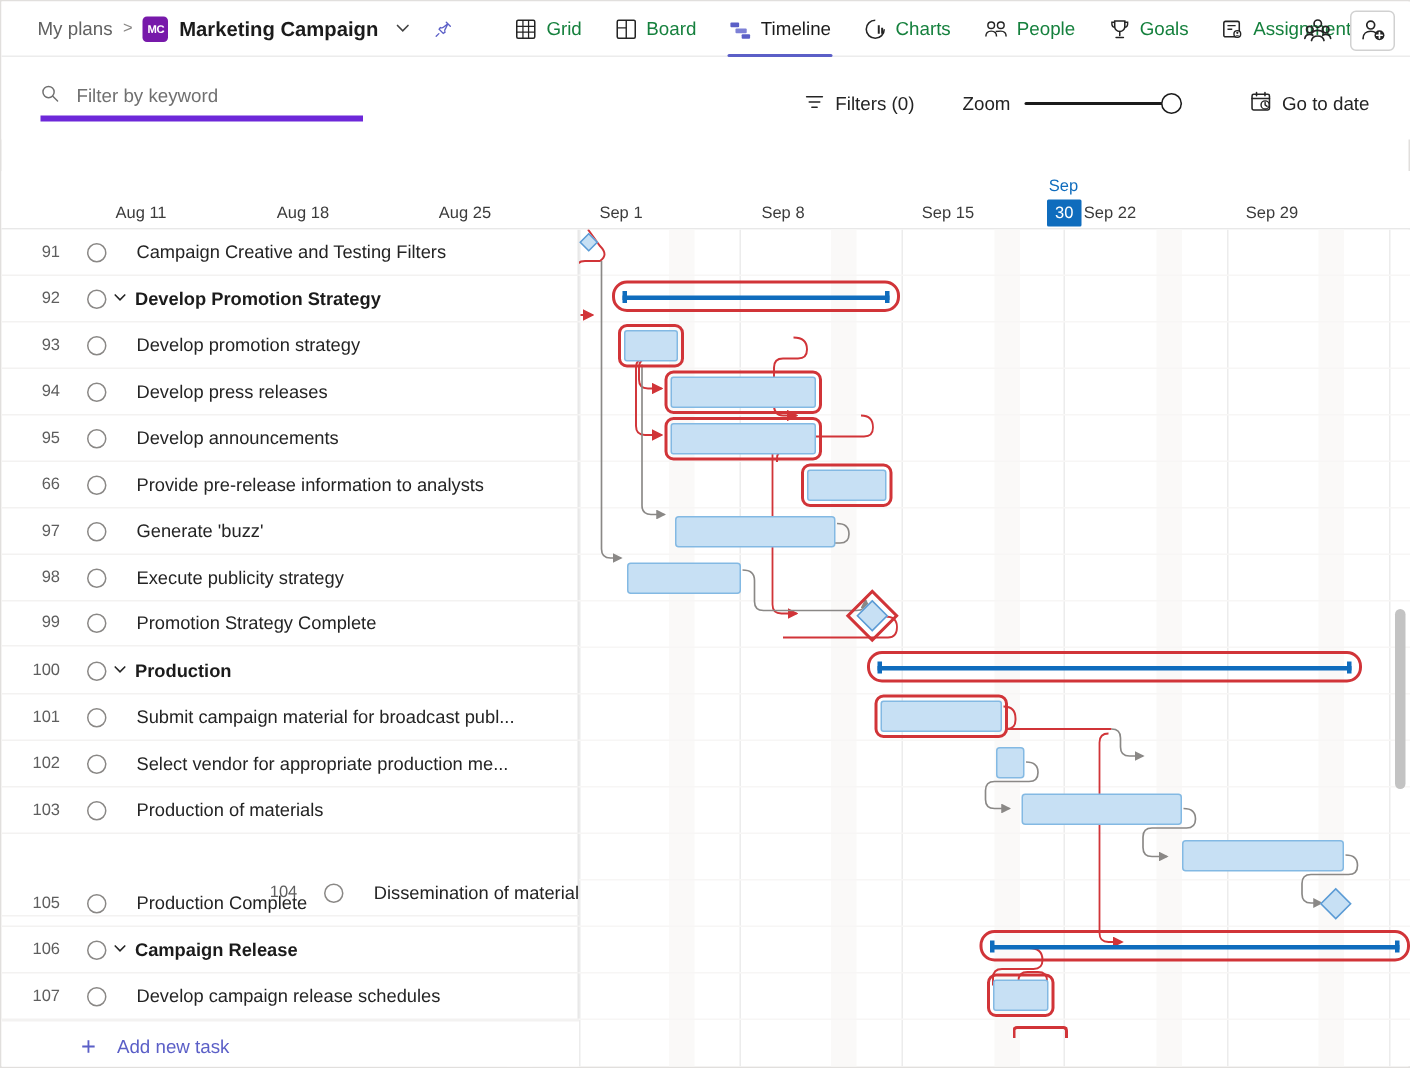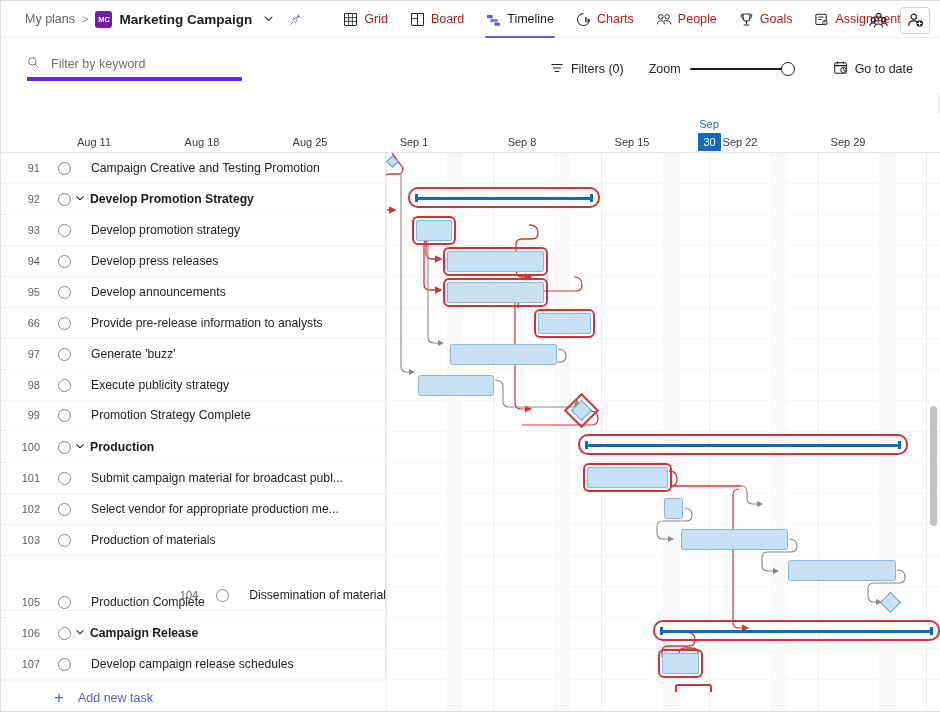--- a/index.html
+++ b/index.html
@@ -31,21 +31,21 @@
     display:flex; align-items:center; justify-content:center;
     font-family:"Liberation Sans", sans-serif;
   }
   .plan-name { font-size:13.5px; font-weight:bold; color:#1b1b1b; margin-left:1px; }
   .chev { color:#424242; font-size:9px; margin-left:5px; }
   .pin-icon { margin-left:9px; color:#5b5fc7; display:flex; }
 
   .tabs { display:flex; align-items:center; height:37px; margin-left:30px; gap:0; }
   .tab {
     display:flex; align-items:center; gap:6px; height:37px; padding:0 11px;
-    font-size:12.5px; color:#b91c1c; position:relative; cursor:pointer;
+    font-size:12.5px; color:#15803d; position:relative; cursor:pointer;
   }
   .tab.active { color:#1b1b1b; font-weight:normal; }
   .tab.active::after {
     content:""; position:absolute; left:10px; right:10px; bottom:0;
     height:2px; background:#5b5fc7; border-radius:1px;
   }
   .tab svg { display:block; }
 
   .topright { position:absolute; right:11px; top:5px; display:flex; align-items:center; gap:8px; }
   .icon-btn-plain { width:28px; height:28px; display:flex; align-items:center; justify-content:center; cursor:pointer; }
@@ -63,21 +63,21 @@
     position:absolute; left:26px; top:55px; width:215px;
     display:flex; align-items:center; gap:9px;
     border-bottom:4px solid #6d28d9; padding-bottom:5px;
   }
   .filterbox input {
     border:0; outline:0; font-size:12.5px; color:#242424;
     font-family:"Liberation Sans", sans-serif; width:100%; background:transparent;
   }
   .filterbox input::placeholder { color:#707070; }
 
-  .cmd-right { position:absolute; right:16px; top:55px; display:flex; align-items:center; gap:5px; }
+  .cmd-right { position:absolute; right:16px; top:55px; display:flex; align-items:center; gap:12px; }
   .cmd-item {
     display:flex; align-items:center; gap:7px; font-size:12.5px; color:#242424;
     padding:4px 10px; cursor:pointer; white-space:nowrap;
   }
   .zoom-label { font-size:12.5px; color:#242424; margin-right:9px; }
   .slider-wrap { display:flex; align-items:center; width:105px; position:relative; height:16px; cursor:pointer; }
   .slider-track { position:absolute; left:0; right:0; height:2.5px; background:#1b1b1b; border-radius:2px; }
   .slider-thumb {
     position:absolute; right:0; width:14px; height:14px; border-radius:50%;
     border:1.6px solid #1b1b1b; background:#fff;
@@ -473,21 +473,21 @@
 
       <div class="bar sel" style="left:276px; top:500px; width:37px;"></div>
 
       <div style="position:absolute;left:289px;top:531px;width:37px;height:8px;border:2.2px solid #d13438;border-bottom:none;border-radius:3px 3px 0 0;"></div>
     </div>
 
     <div class="left-pane">
       <div class="row" style="top:0px;">
         <span class="row-num">91</span>
         <span class="row-check"></span>
-        <span class="row-label">Campaign Creative and Testing Promotion</span>
+        <span class="row-label">Campaign Creative and Testing Filters</span>
       </div>
       <div class="row summary" style="top:31px;">
         <span class="row-num">92</span>
         <span class="row-check"></span>
         <span class="grp-chev">
           <svg width="10" height="10" viewBox="0 0 11 11">
               <path d="M2 4 L5.5 7.5 L9 4" fill="none" stroke="#242424" stroke-width="1.2" stroke-linecap="round"></path>
             </svg>
         </span>
         <span class="row-label">Develop Promotion Strategy</span>

